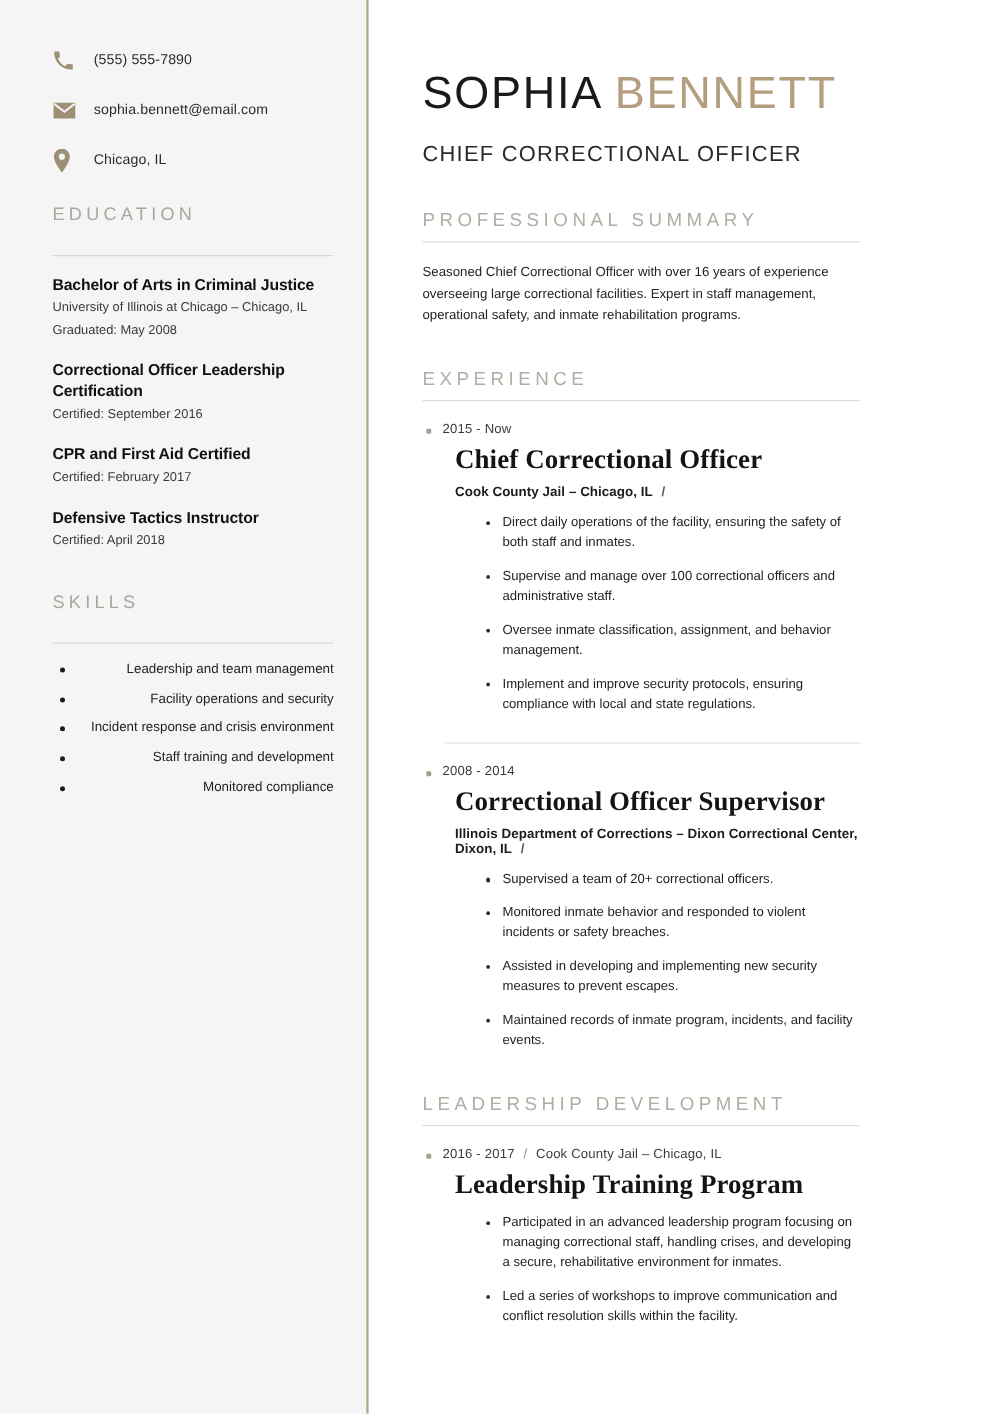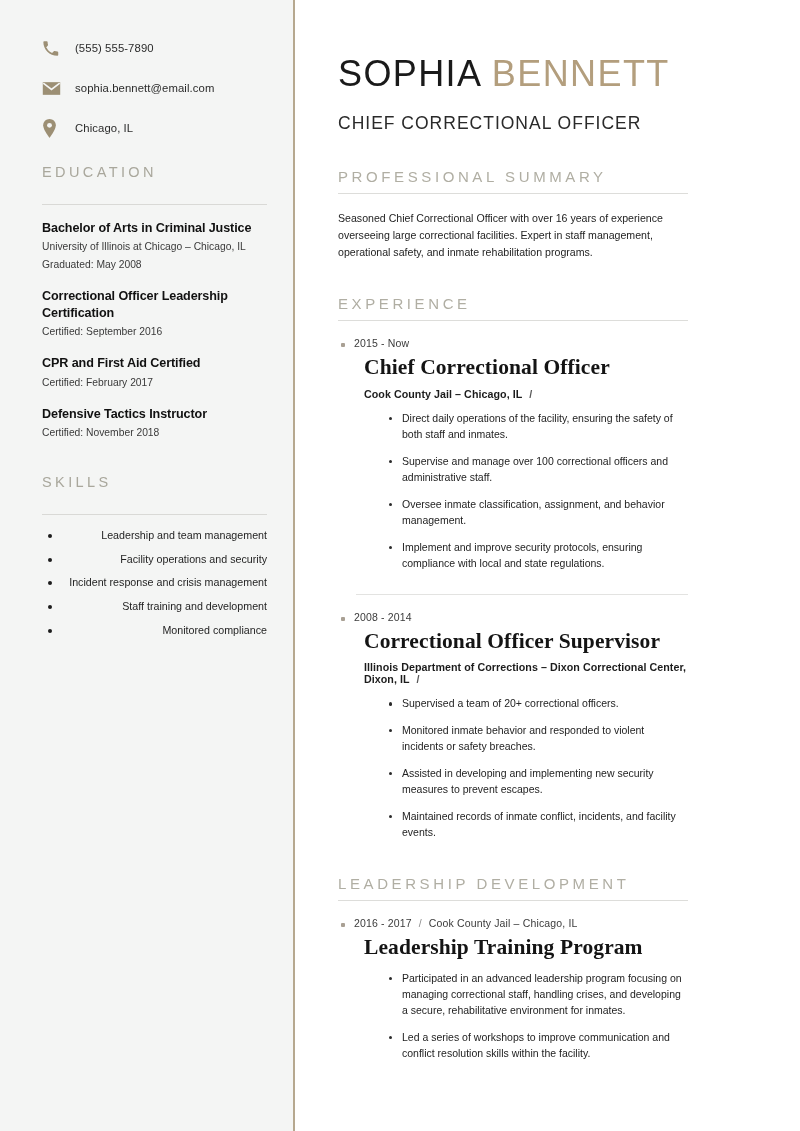--- a/index.html
+++ b/index.html
@@ -284,29 +284,29 @@
       <li class="edu-item">
         <div class="edu-title">Correctional Officer Leadership Certification</div>
         <div class="edu-date">Certified: September 2016</div>
       </li>
       <li class="edu-item">
         <div class="edu-title">CPR and First Aid Certified</div>
         <div class="edu-date">Certified: February 2017</div>
       </li>
       <li class="edu-item">
         <div class="edu-title">Defensive Tactics Instructor</div>
-        <div class="edu-date">Certified: November 2018</div>
+        <div class="edu-date">Certified: April 2018</div>
       </li>
     </ul>
 
     <h2 class="side-heading skills-heading">SKILLS</h2>
     <ul class="skills-list">
       <li class="skill-item">Leadership and team management</li>
       <li class="skill-item">Facility operations and security</li>
-      <li class="skill-item">Incident response and crisis management</li>
+      <li class="skill-item">Incident response and crisis environment</li>
       <li class="skill-item">Staff training and development</li>
       <li class="skill-item">Monitored compliance</li>
     </ul>
   </aside>
 
   <main class="main">
 
     <h1 class="name">
       <span class="first">SOPHIA</span>
       <span class="last">BENNETT</span>
@@ -344,21 +344,21 @@
           <span>2008 -  2014</span>
         </div>
         <div class="entry-role">Correctional Officer Supervisor</div>
         <div class="entry-company">
           <span>Illinois Department of Corrections – Dixon Correctional Center, Dixon, IL</span><span class="slash">/</span>
         </div>
         <ul class="bullets">
           <li class="bullet">Supervised a team of 20+ correctional officers.</li>
           <li class="bullet">Monitored inmate behavior and responded to violent incidents or safety breaches.</li>
           <li class="bullet">Assisted in developing and implementing new security measures to prevent escapes.</li>
-          <li class="bullet">Maintained records of inmate conflict, incidents, and facility events.</li>
+          <li class="bullet">Maintained records of inmate program, incidents, and facility events.</li>
         </ul>
       </div>
     </section>
 
     <section class="section">
       <h2 class="section-heading">LEADERSHIP DEVELOPMENT</h2>
 
       <div class="entry">
         <div class="entry-date-row">
           <span>2016 -  2017</span>

